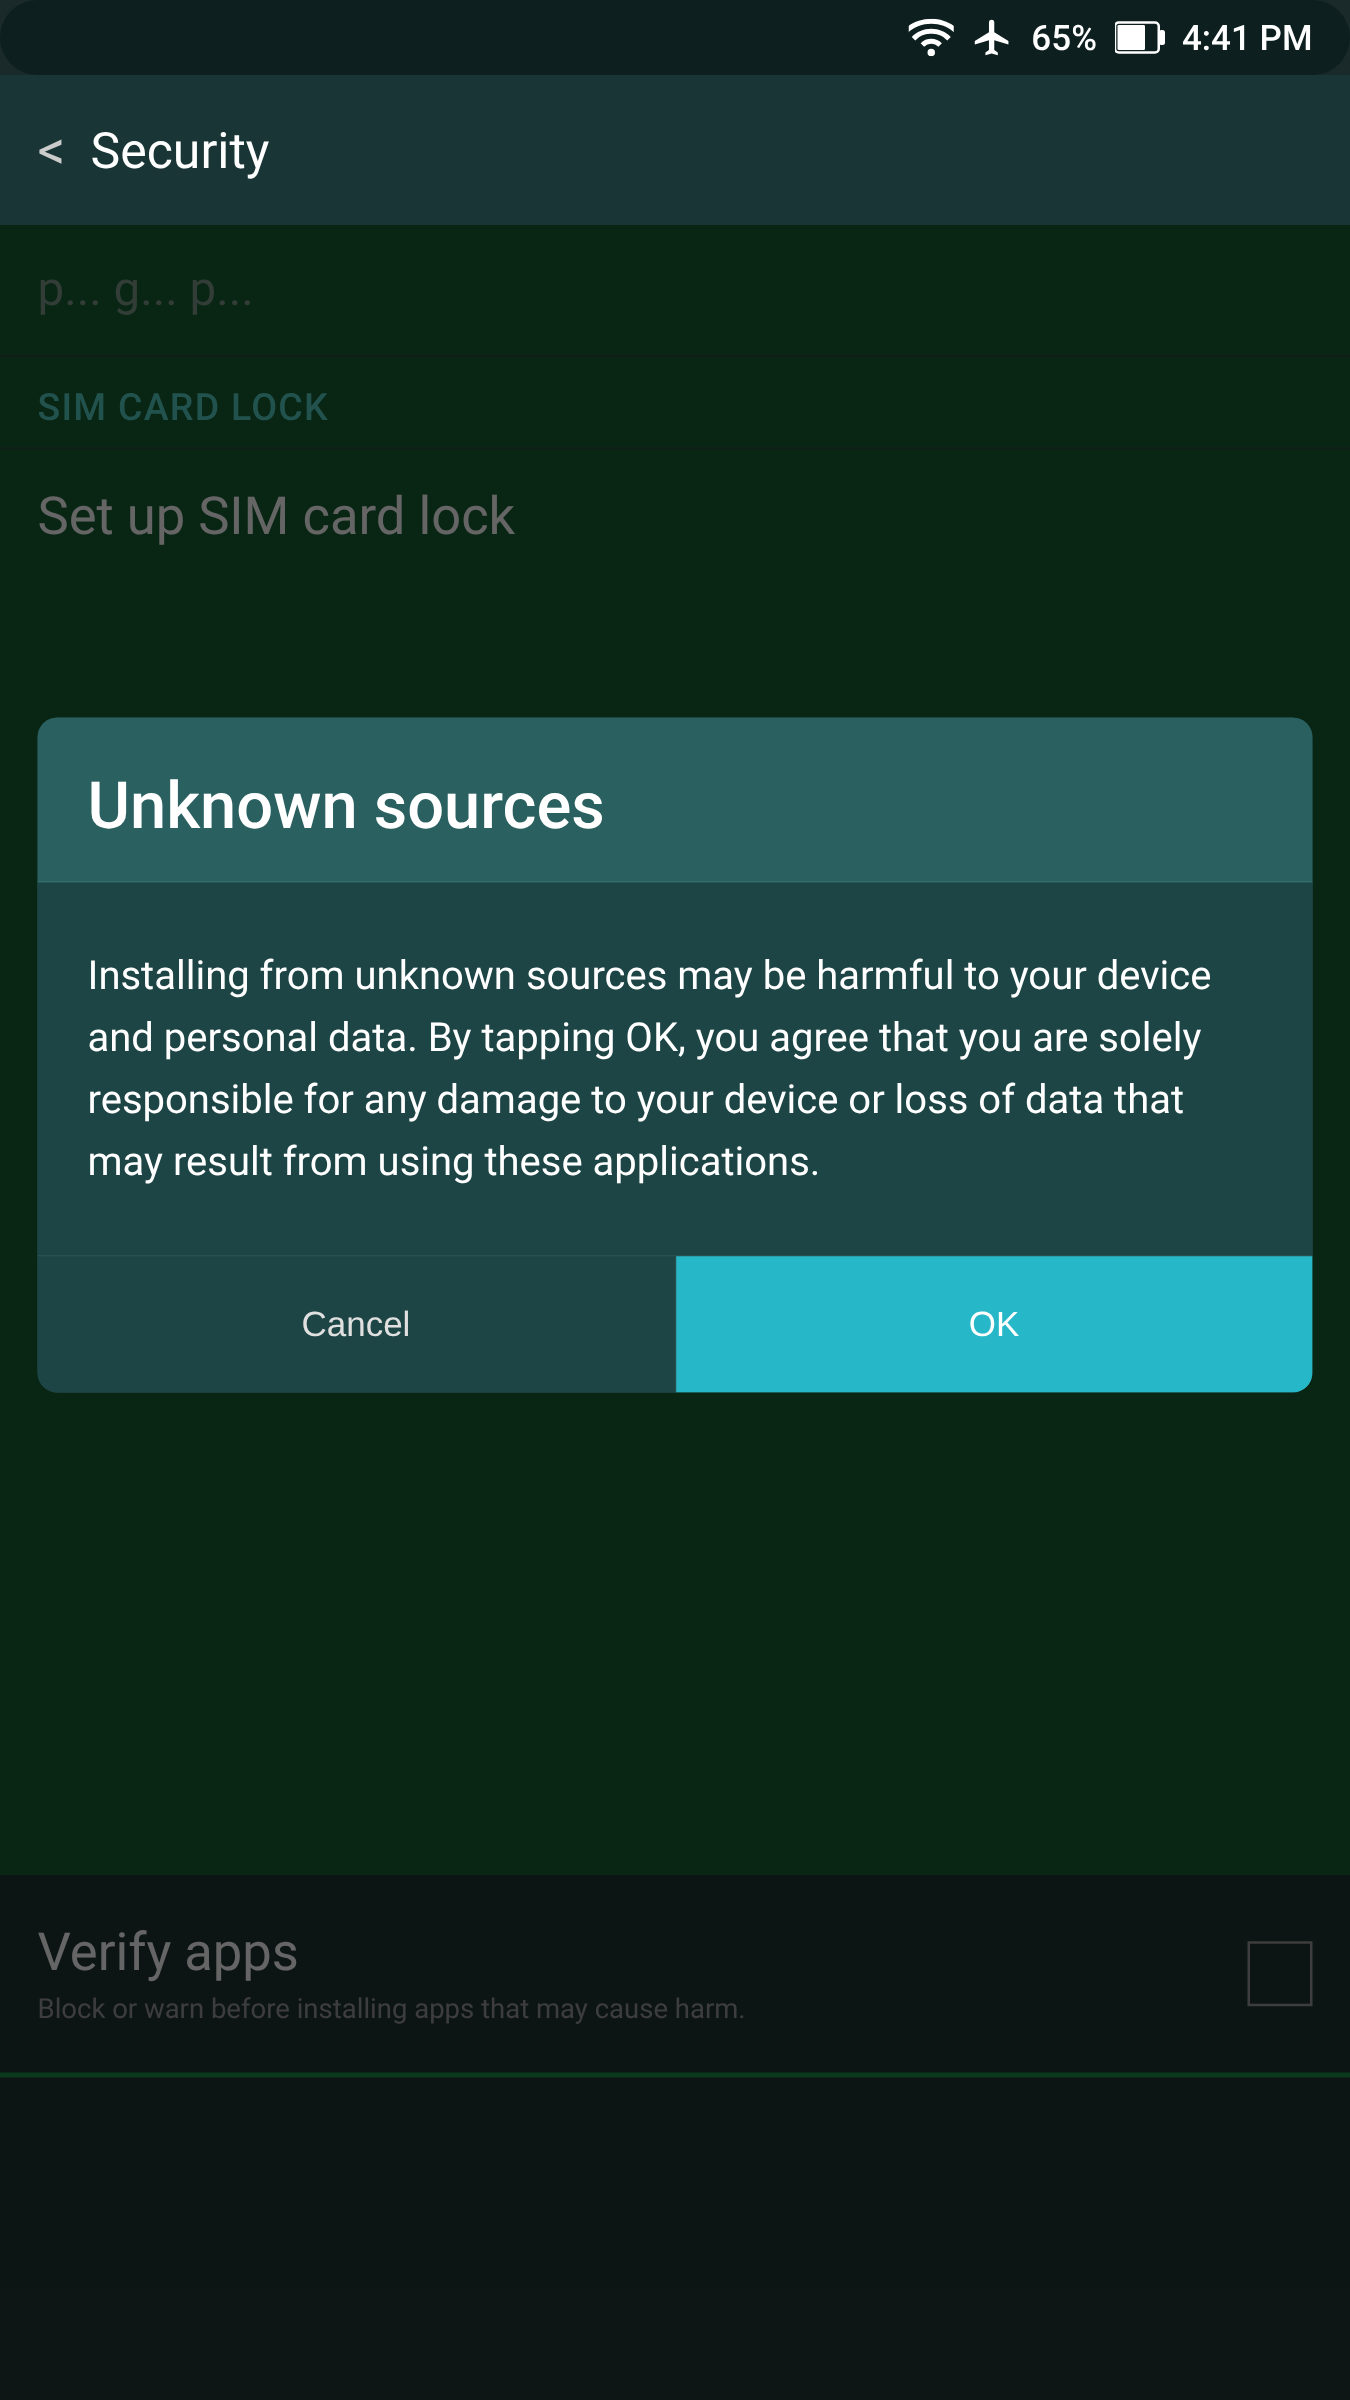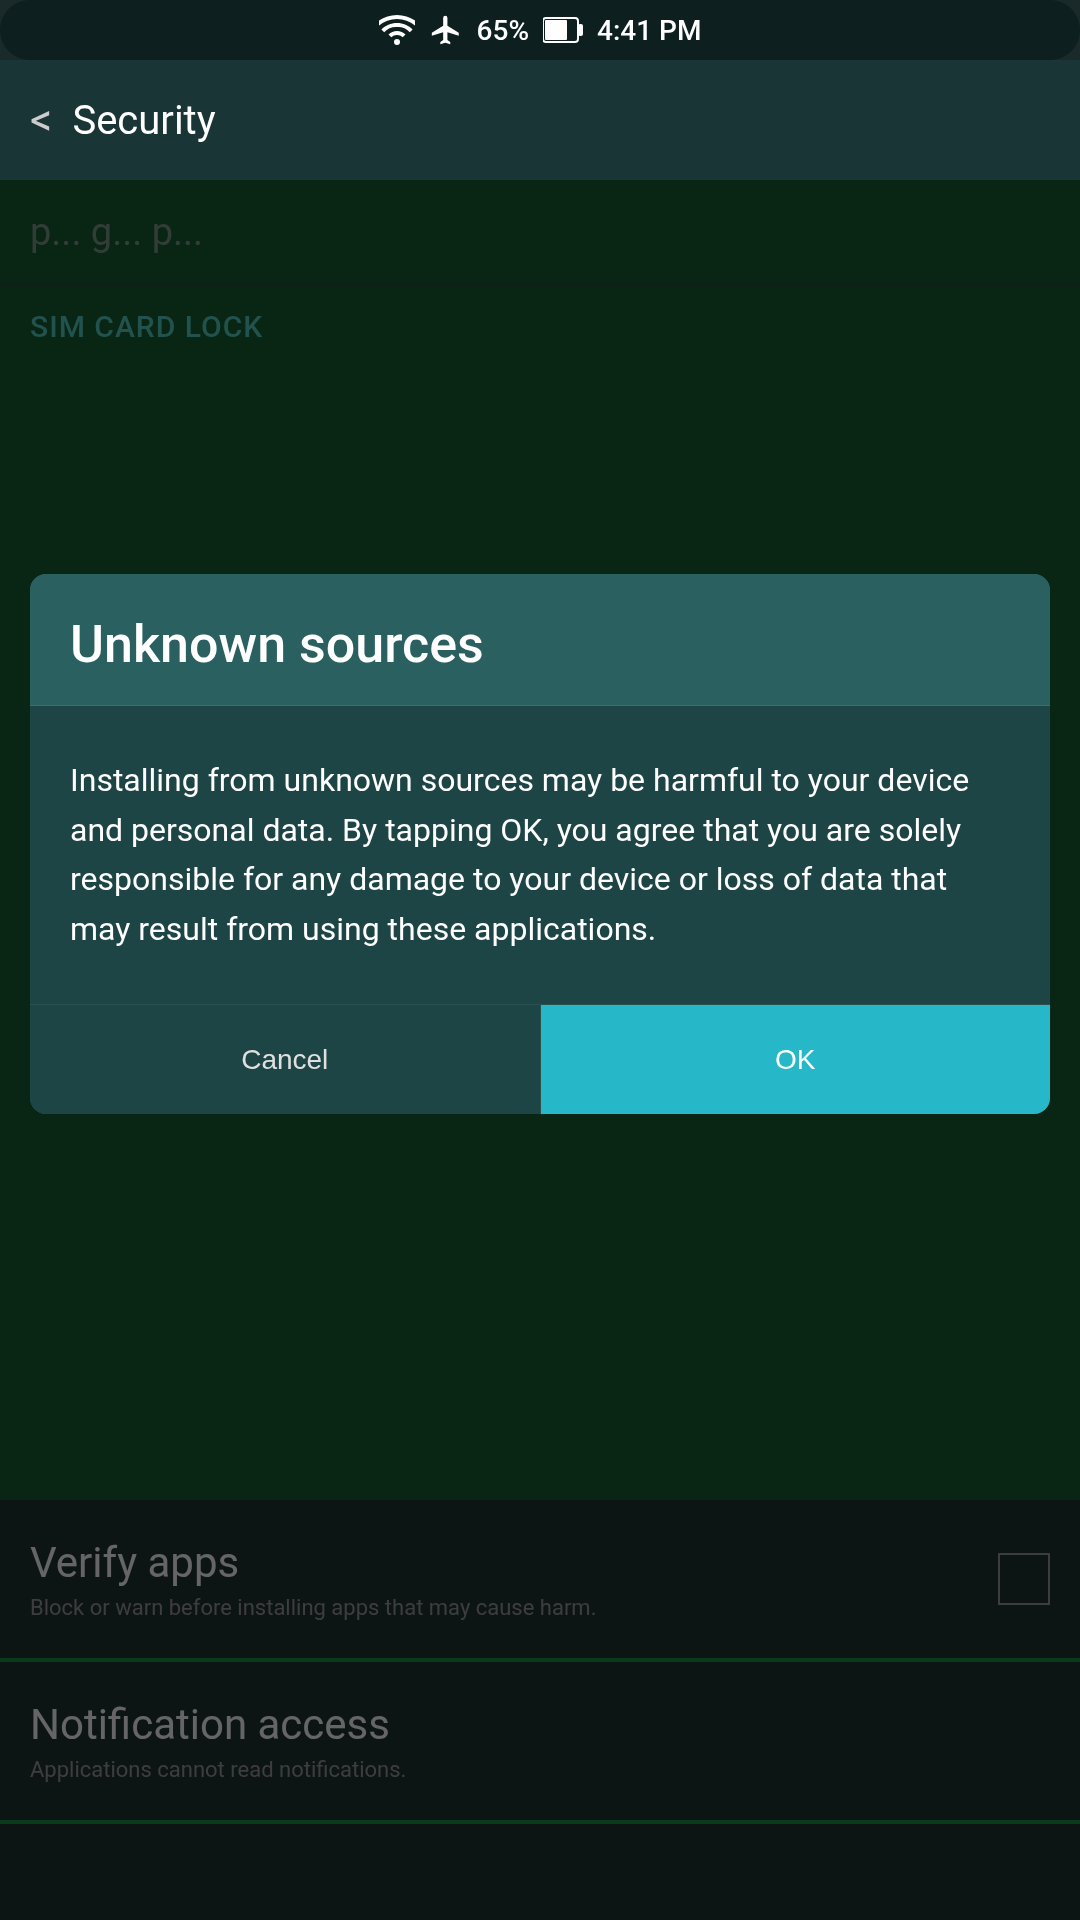--- a/index.html
+++ b/index.html
@@ -17,21 +17,21 @@
       position: relative;
     }
 
     
     .status-bar {
       width: 100%;
       height: 60px;
       background-color: #0d1f1f;
       display: flex;
       align-items: center;
-      justify-content: center;
+      justify-content: flex-end;
       padding: 16px 30px;
       gap: 18px;
       border-radius: 30px;
     }
 
     .status-icons {
       display: flex;
       align-items: center;
       gap: 14px;
     }
@@ -248,20 +248,23 @@
 <div class="content-bg" style="height: 1740px; position: relative;">
 
   <div class="partial-content">
     <span class="partial-text">p... g... p...</span>
   </div>
 
   <div class="section-header">
     <span class="section-label">SIM CARD LOCK</span>
   </div>
 
+  <div class="setting-item">
+    <div class="setting-title">Set up SIM card lock</div>
+  </div>
 
   <div class="overlay"></div>
 
   <div class="dialog">
     <div class="dialog-title-bar">
       <div class="dialog-title">Unknown sources</div>
     </div>
     <div class="dialog-body">
       <p class="dialog-message">Installing from unknown sources may be harmful to your device and personal data. By tapping OK, you agree that you are solely responsible for any damage to your device or loss of data that may result from using these applications.</p>
     </div>
@@ -274,22 +277,16 @@
   <div class="settings-list" style="position: absolute; bottom: 0; left: 0; right: 0; height: 420px;">
 
     <div class="settings-item-row">
       <div class="settings-item-text">
         <div class="setting-title">Verify apps</div>
         <div class="setting-subtitle">Block or warn before installing apps that may cause harm.</div>
       </div>
       <div class="checkbox"></div>
     </div>
 
-    <div class="settings-item-row">
-      <div class="settings-item-text">
-        <div class="setting-title">Notification access</div>
-        <div class="setting-subtitle">Applications cannot read notifications.</div>
-      </div>
-    </div>
 
   </div>
 
 </div>
 
 </body></html>

